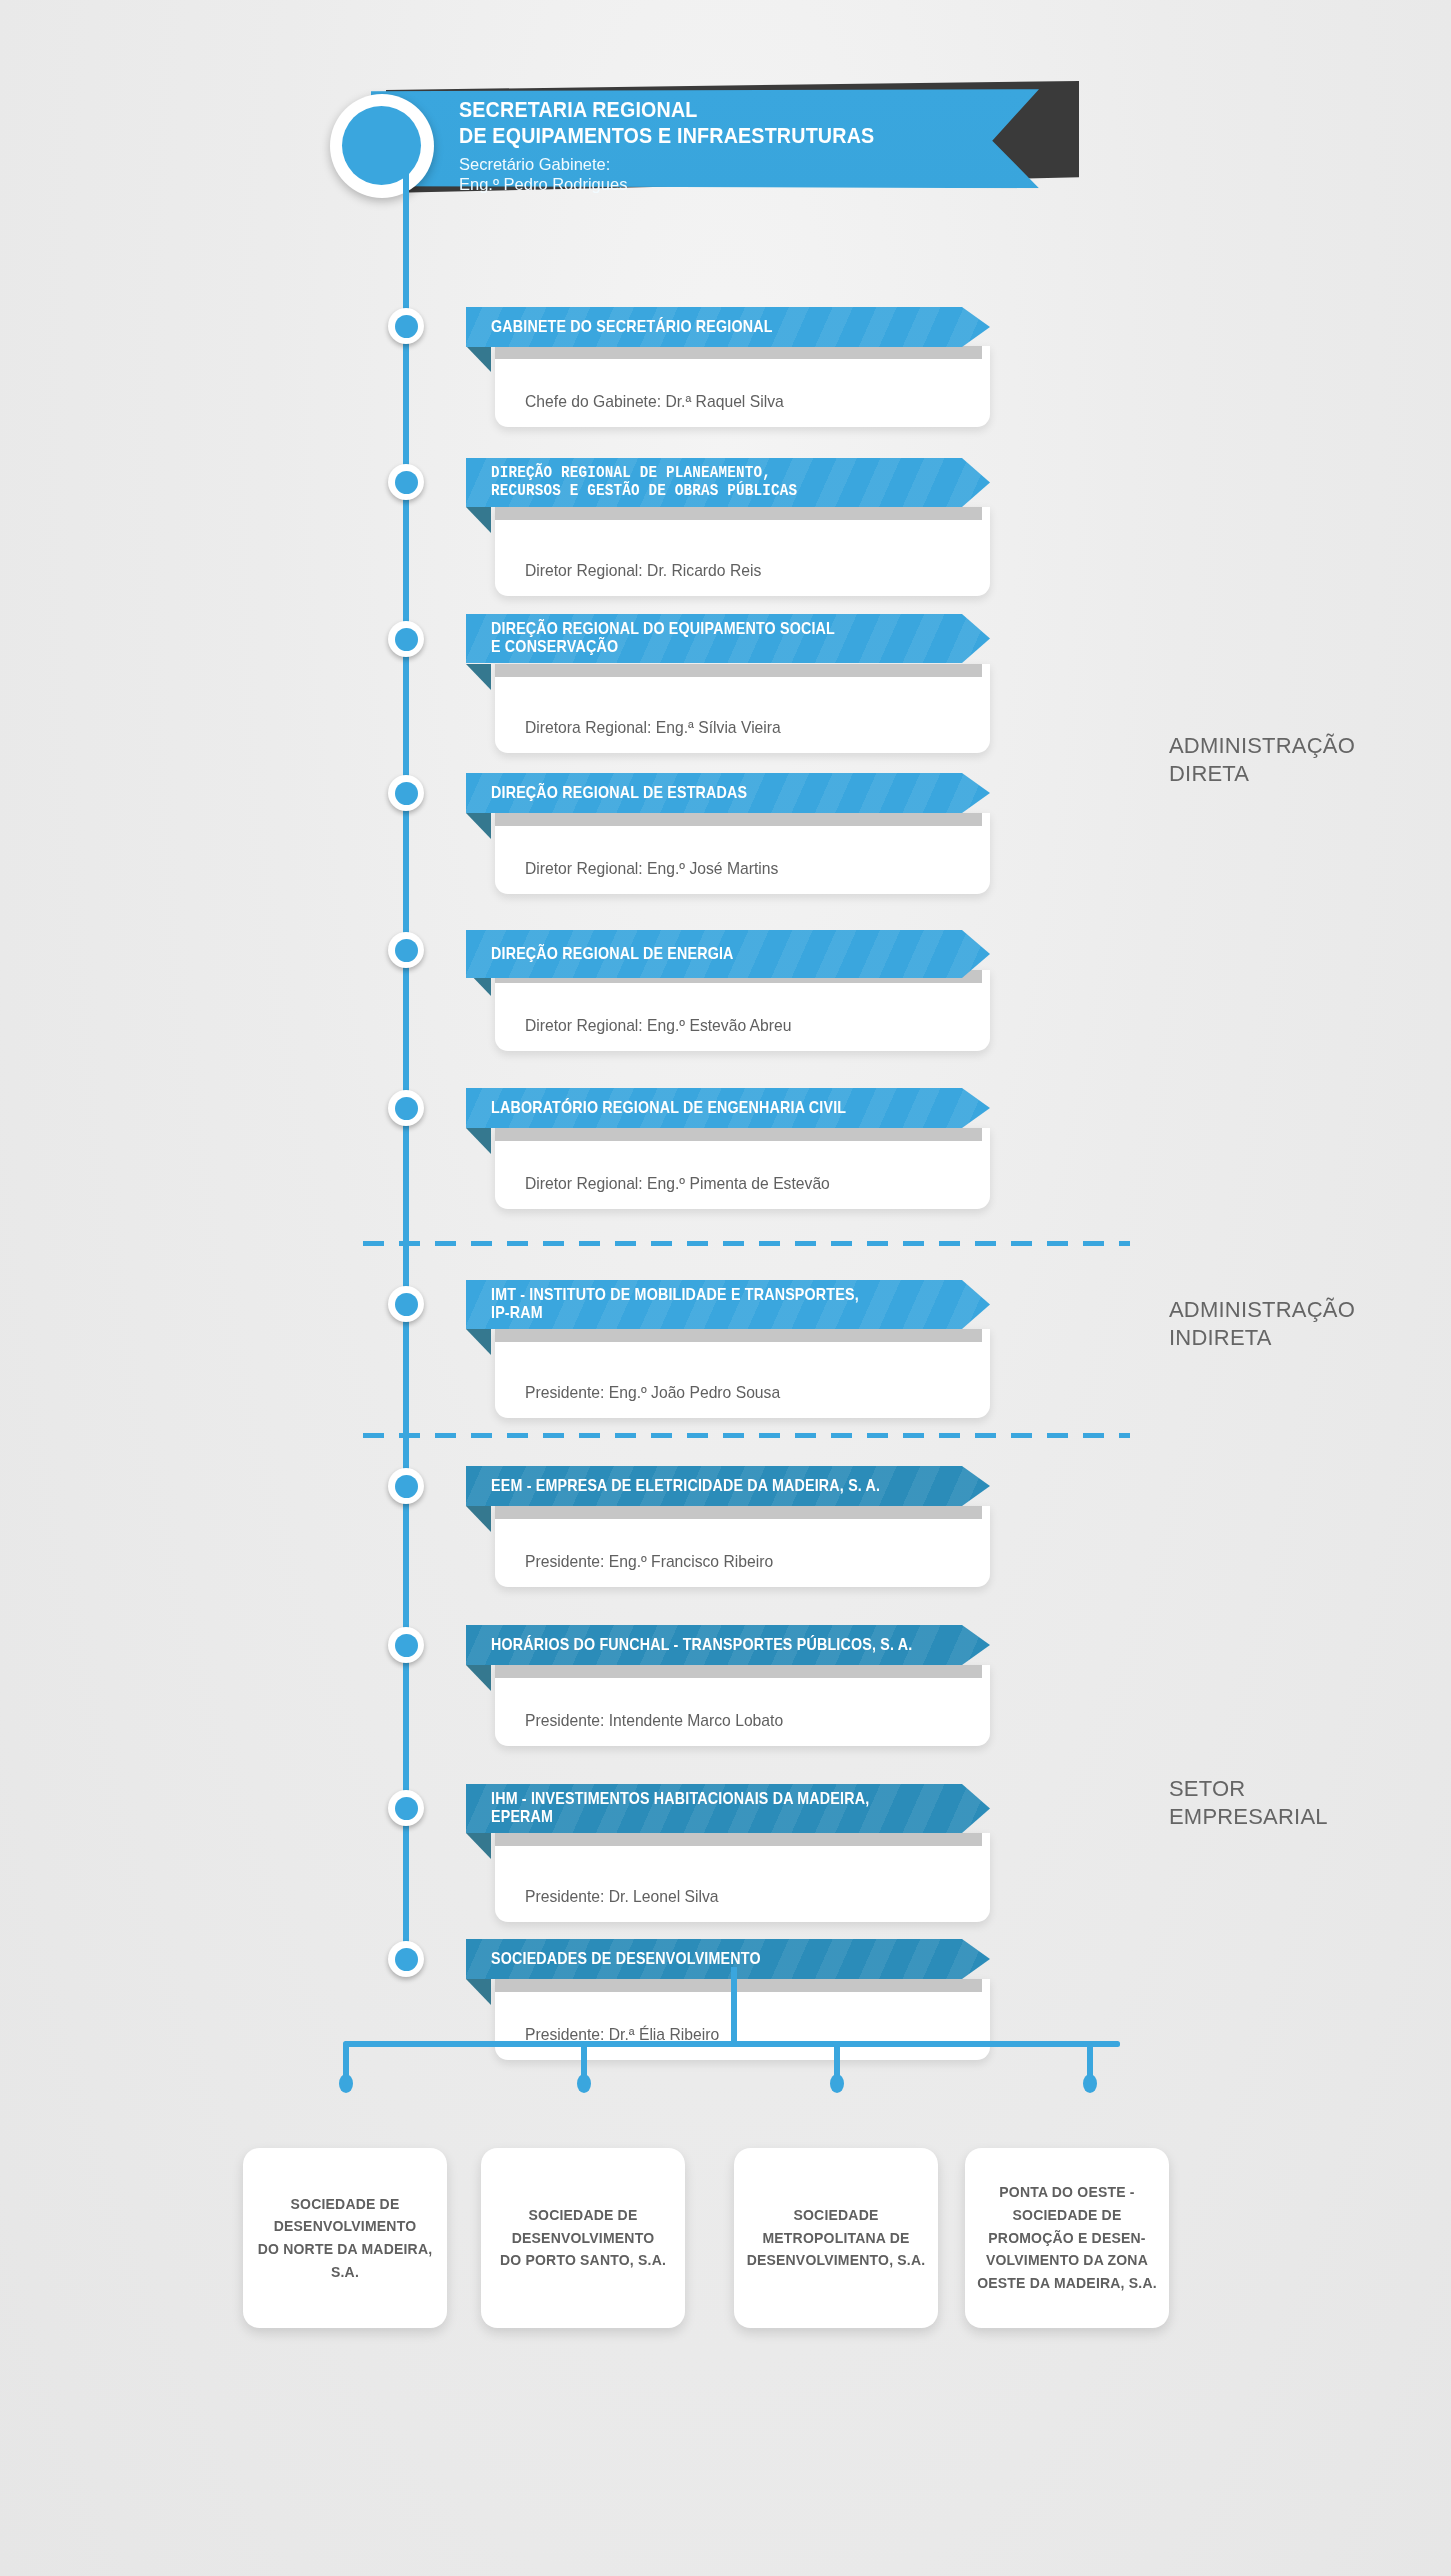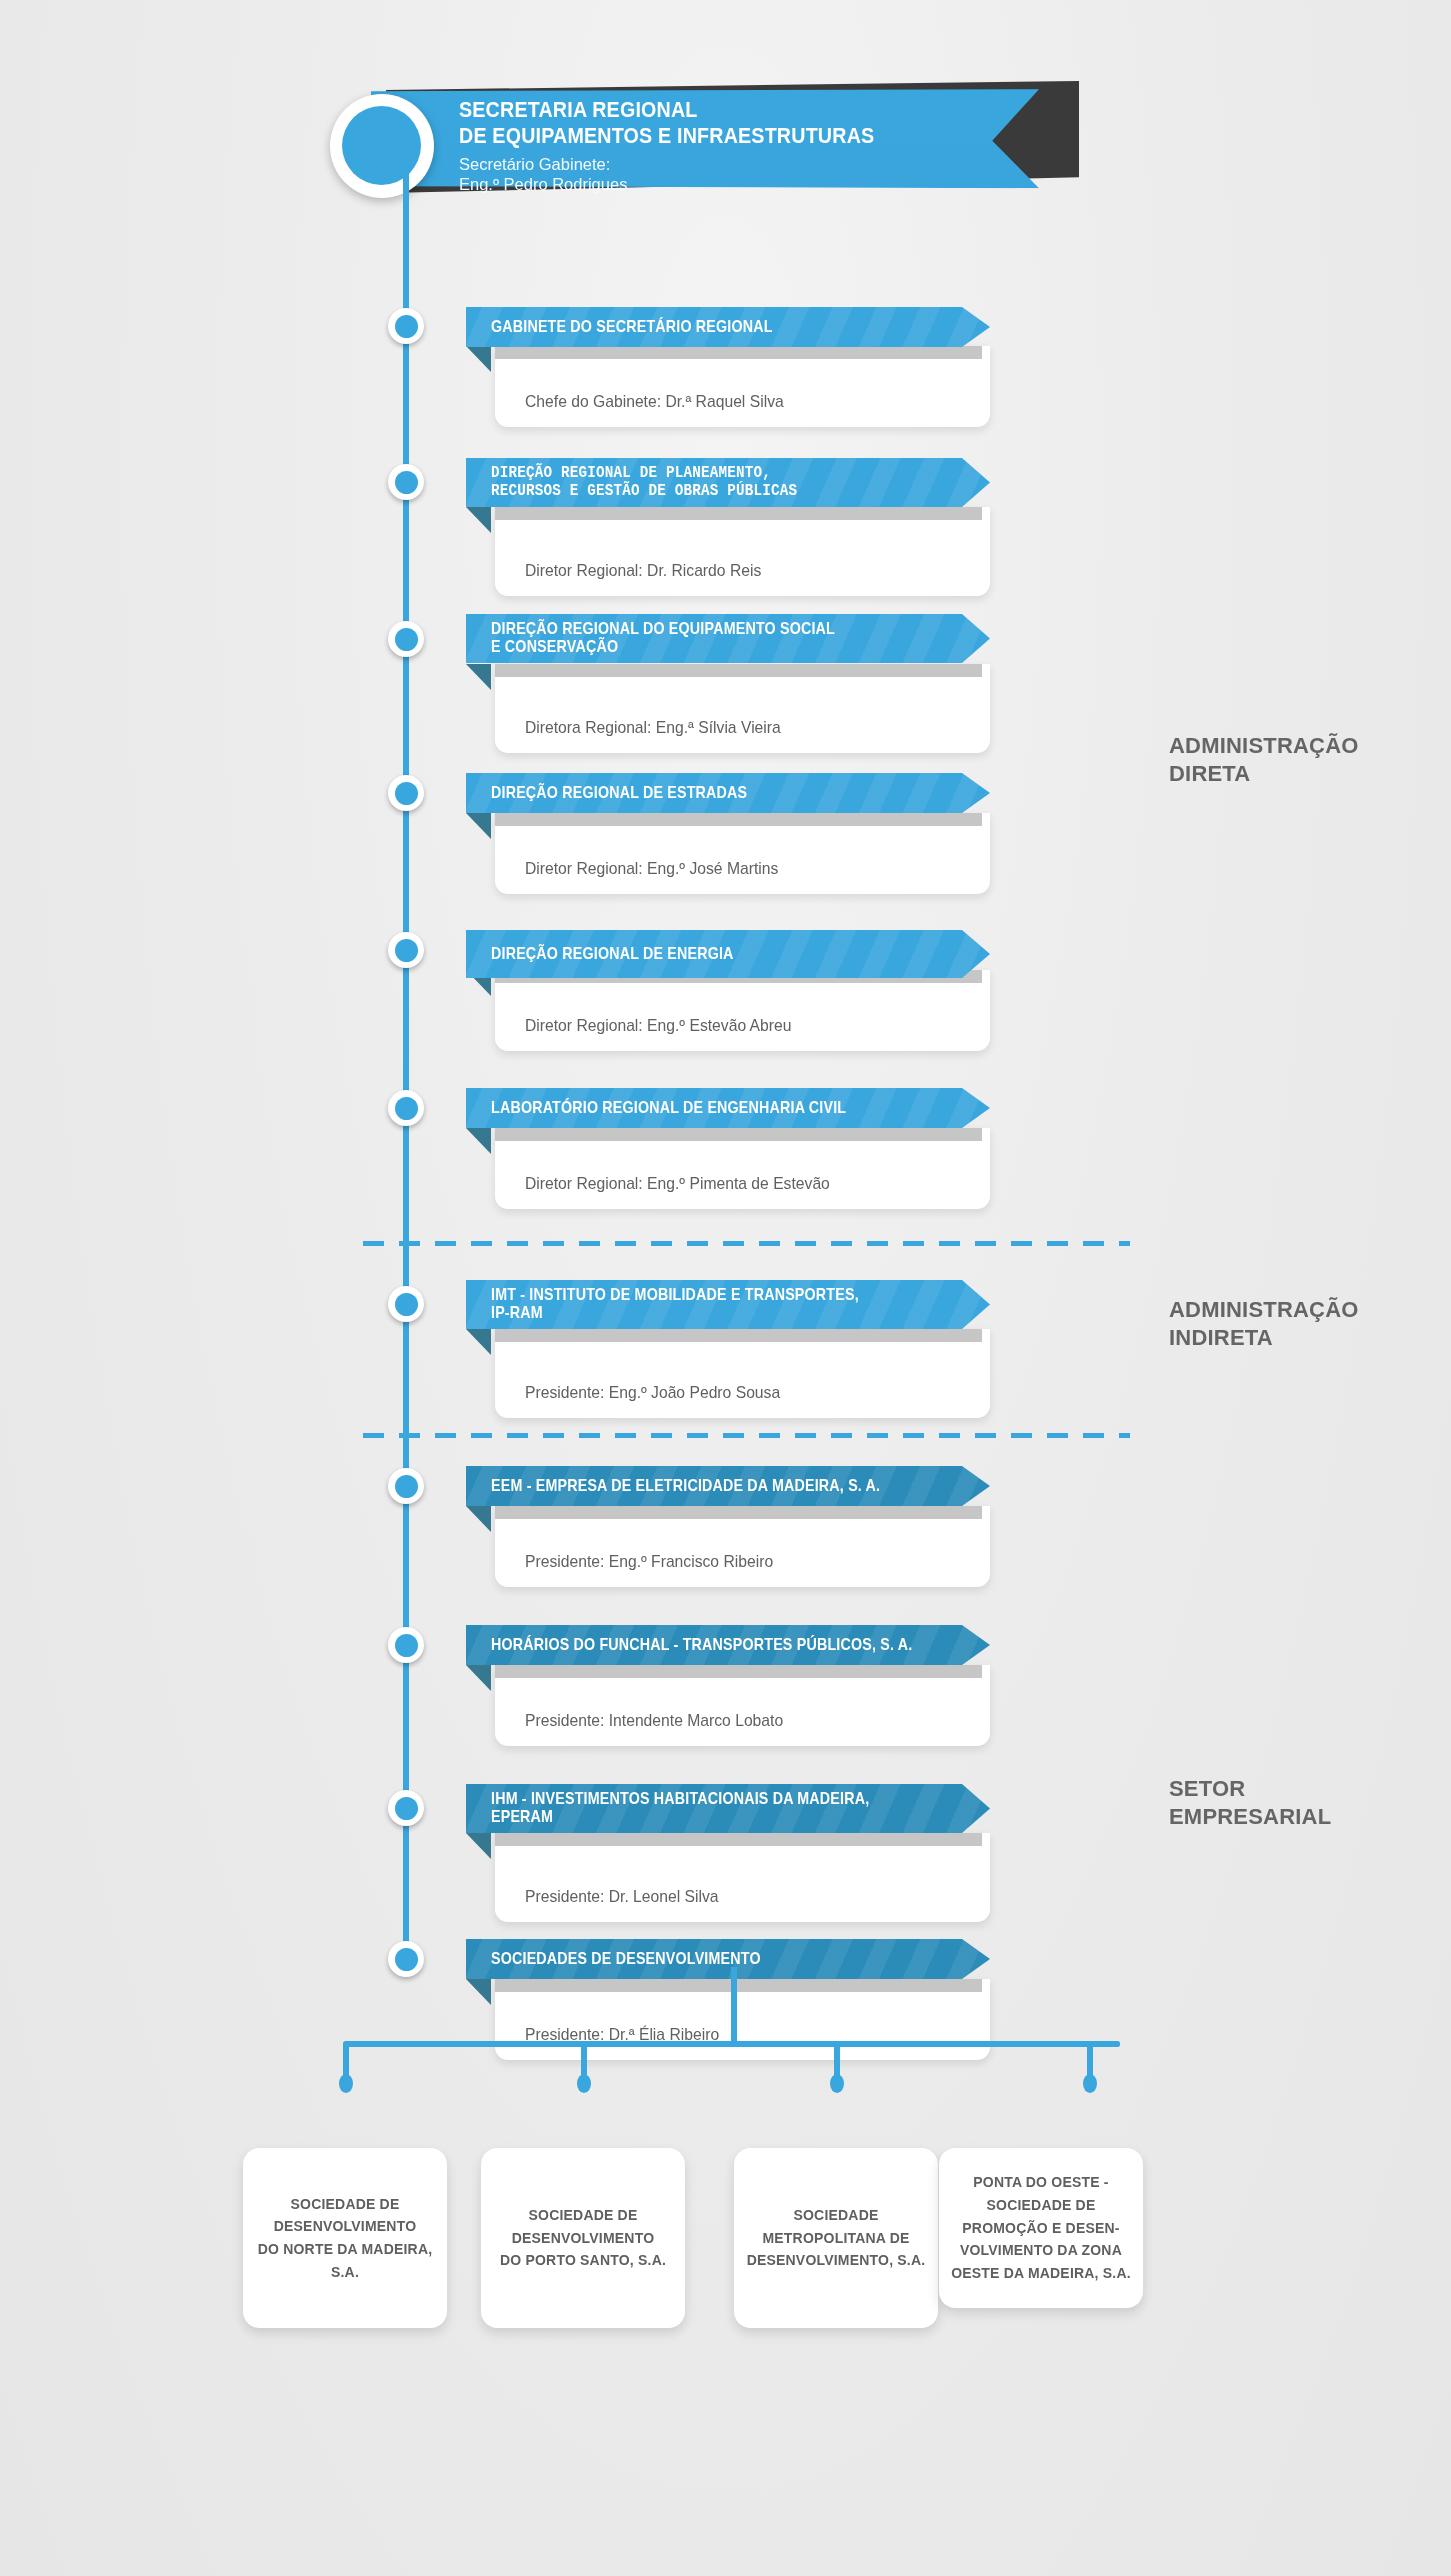--- a/index.html
+++ b/index.html
@@ -188,21 +188,21 @@
       #3aa6de 0px, #3aa6de 21.4px,
       rgba(0,0,0,0) 21.4px, rgba(0,0,0,0) 36px
     );
   }
 
   
   .side-label {
     position: absolute;
     color: #656565;
     font-size: 22px;
-    font-weight: bold;
+    font-weight: normal;
     line-height: 1.28;
     letter-spacing: 0.2px;
     text-transform: uppercase;
     white-space: pre-line;
   }
 
   
   #tree { position: absolute; left: 0; top: 1967px; width: 1451px; height: 181px; }
   .tr-v-main { position: absolute; left: 731px; top: 0; width: 5.8px; height: 77px; background: #3aa6de; }
   .tr-h { position: absolute; left: 343px; top: 74px; width: 777px; height: 5.8px; background: #3aa6de; border-radius: 2.5px; }
@@ -431,21 +431,21 @@
       <div class="leaf" style="left: 481px; top: 2148px; width: 204px; height: 180px;">
         <div class="leaf-text">SOCIEDADE DE
 DESENVOLVIMENTO
 DO PORTO SANTO, S.A.</div>
       </div>
       <div class="leaf" style="left: 734px; top: 2148px; width: 204px; height: 180px; justify-content: center;">
         <div class="leaf-text">SOCIEDADE
 METROPOLITANA DE
 DESENVOLVIMENTO, S.A.</div>
       </div>
-      <div class="leaf" style="left: 939px; top: 2148px; width: 204px; height: 160px;">
+      <div class="leaf" style="left: 965px; top: 2148px; width: 204px; height: 180px;">
         <div class="leaf-text">PONTA DO OESTE -
 SOCIEDADE DE
 PROMOÇÃO E DESEN-
 VOLVIMENTO DA ZONA
 OESTE DA MADEIRA, S.A.</div>
       </div>
     </div>
 
 </div>
 

